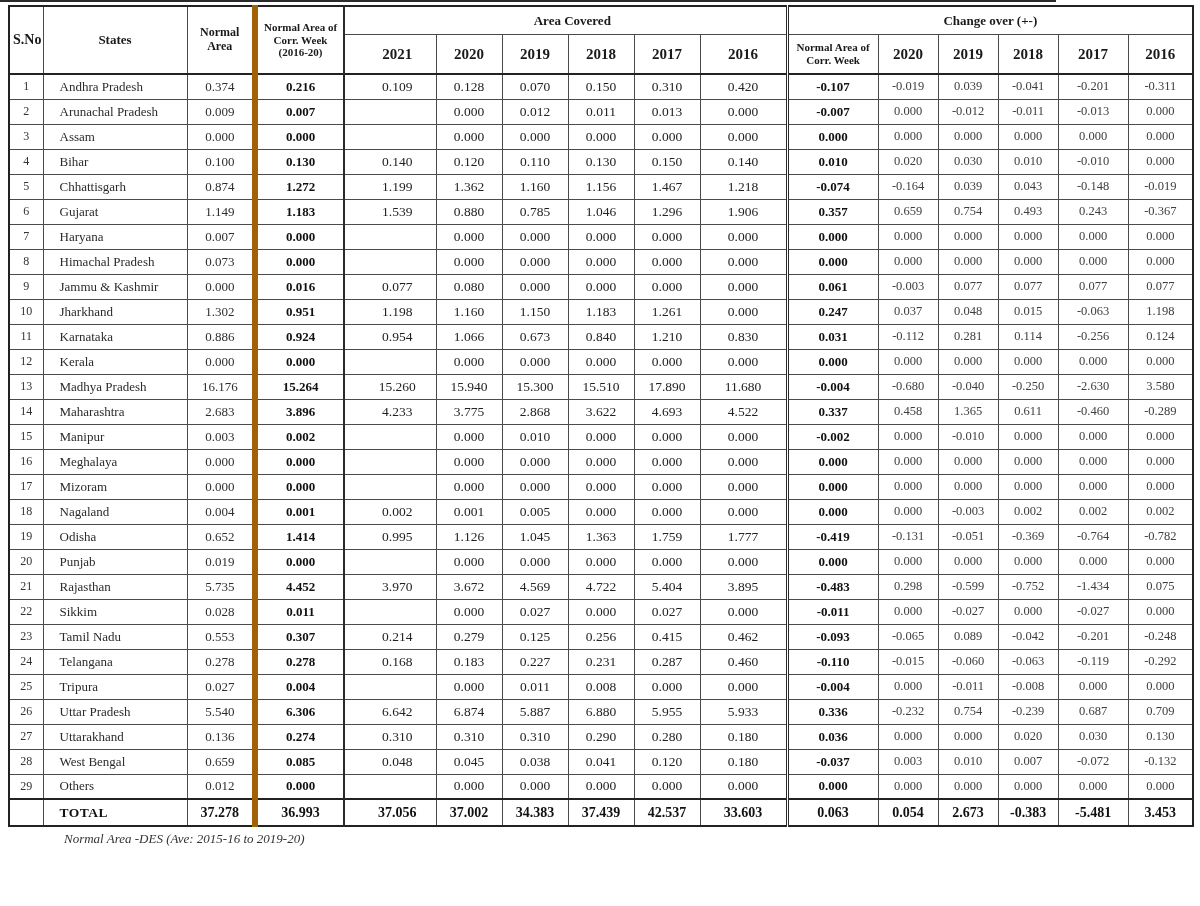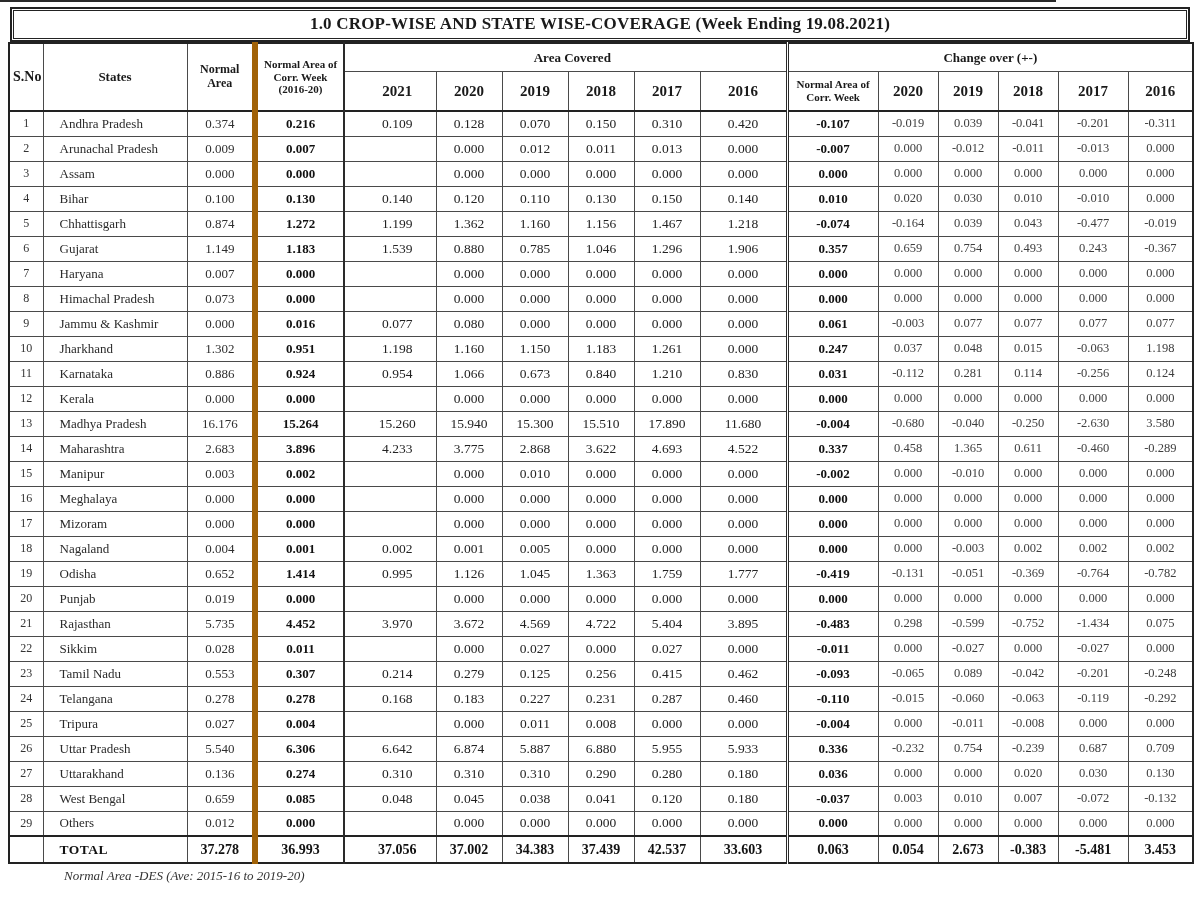--- a/index.html
+++ b/index.html
@@ -50,23 +50,20 @@
 
   .footer-note{font-style:italic;font-size:13px;color:#333;margin:4px 0 0 56px;}
 </style>
 </head>
 <body>
 
 <div class="scan-topline"></div>
 
 <div class="page">
 
-  <div class="title-box">
-    <div class="title-inner">1.0 CROP-WISE AND STATE WISE-COVERAGE (Week Ending 19.08.2021)</div>
-  </div>
 
 
   <table>
     <colgroup>
       <col style="width:34px">
         <col style="width:144px">
         <col style="width:68px">
         <col style="width:89px">
       <col style="width:92px">
         <col style="width:66px">
@@ -186,21 +183,21 @@
           <td class="c area gstart">1.199</td>
           <td class="c area">1.362</td>
           <td class="c area">1.160</td>
           <td class="c area">1.156</td>
           <td class="c area">1.467</td>
           <td class="c area">1.218</td>
           <td class="c chg gstart2 chgbold">-0.074</td>
           <td class="c chg">-0.164</td>
           <td class="c chg">0.039</td>
           <td class="c chg">0.043</td>
-          <td class="c chg">-0.477</td>
+          <td class="c chg">-0.148</td>
           <td class="c chg">-0.019</td>
         </tr>
         <tr>
           <td class="c sno">6</td>
           <td class="state">Gujarat</td>
           <td class="c num">1.149</td>
           <td class="c num corr corrcol">1.183</td>
           <td class="c area gstart">1.539</td>
           <td class="c area">0.880</td>
           <td class="c area">0.785</td>

